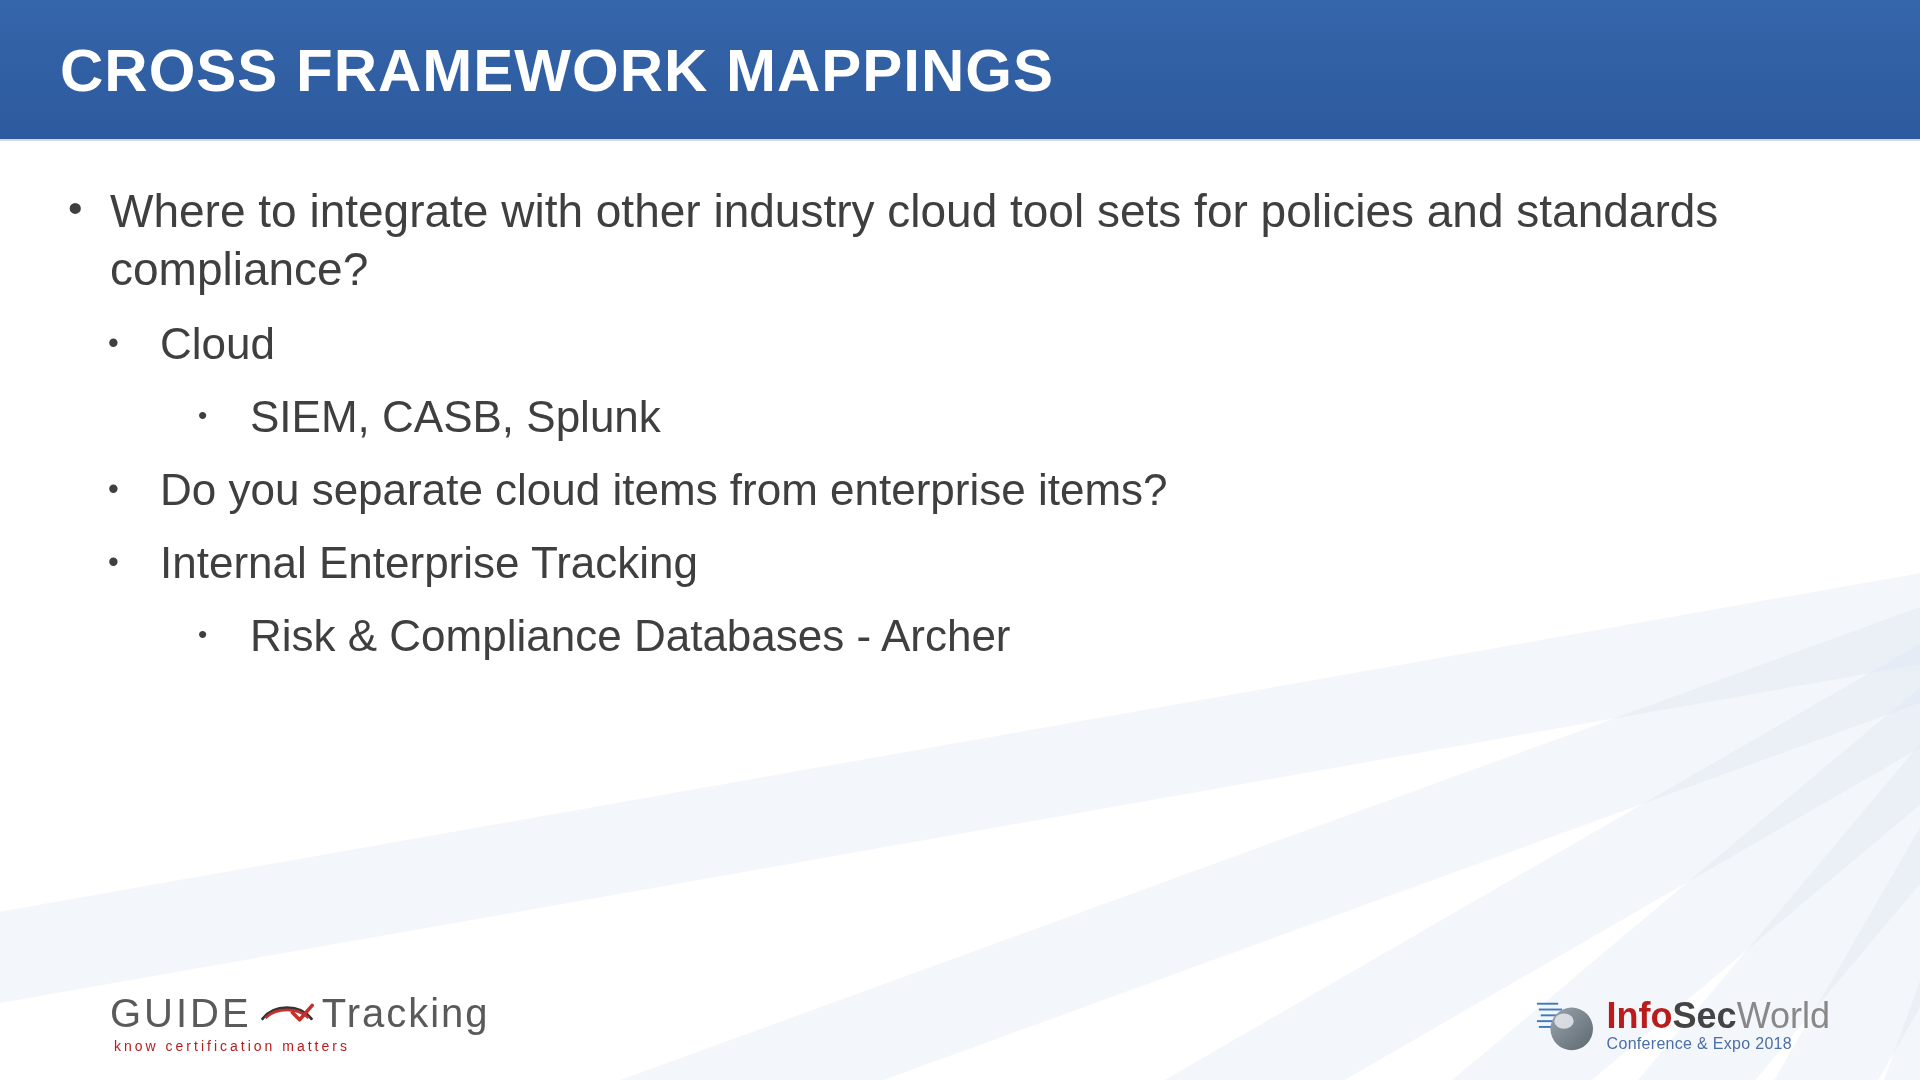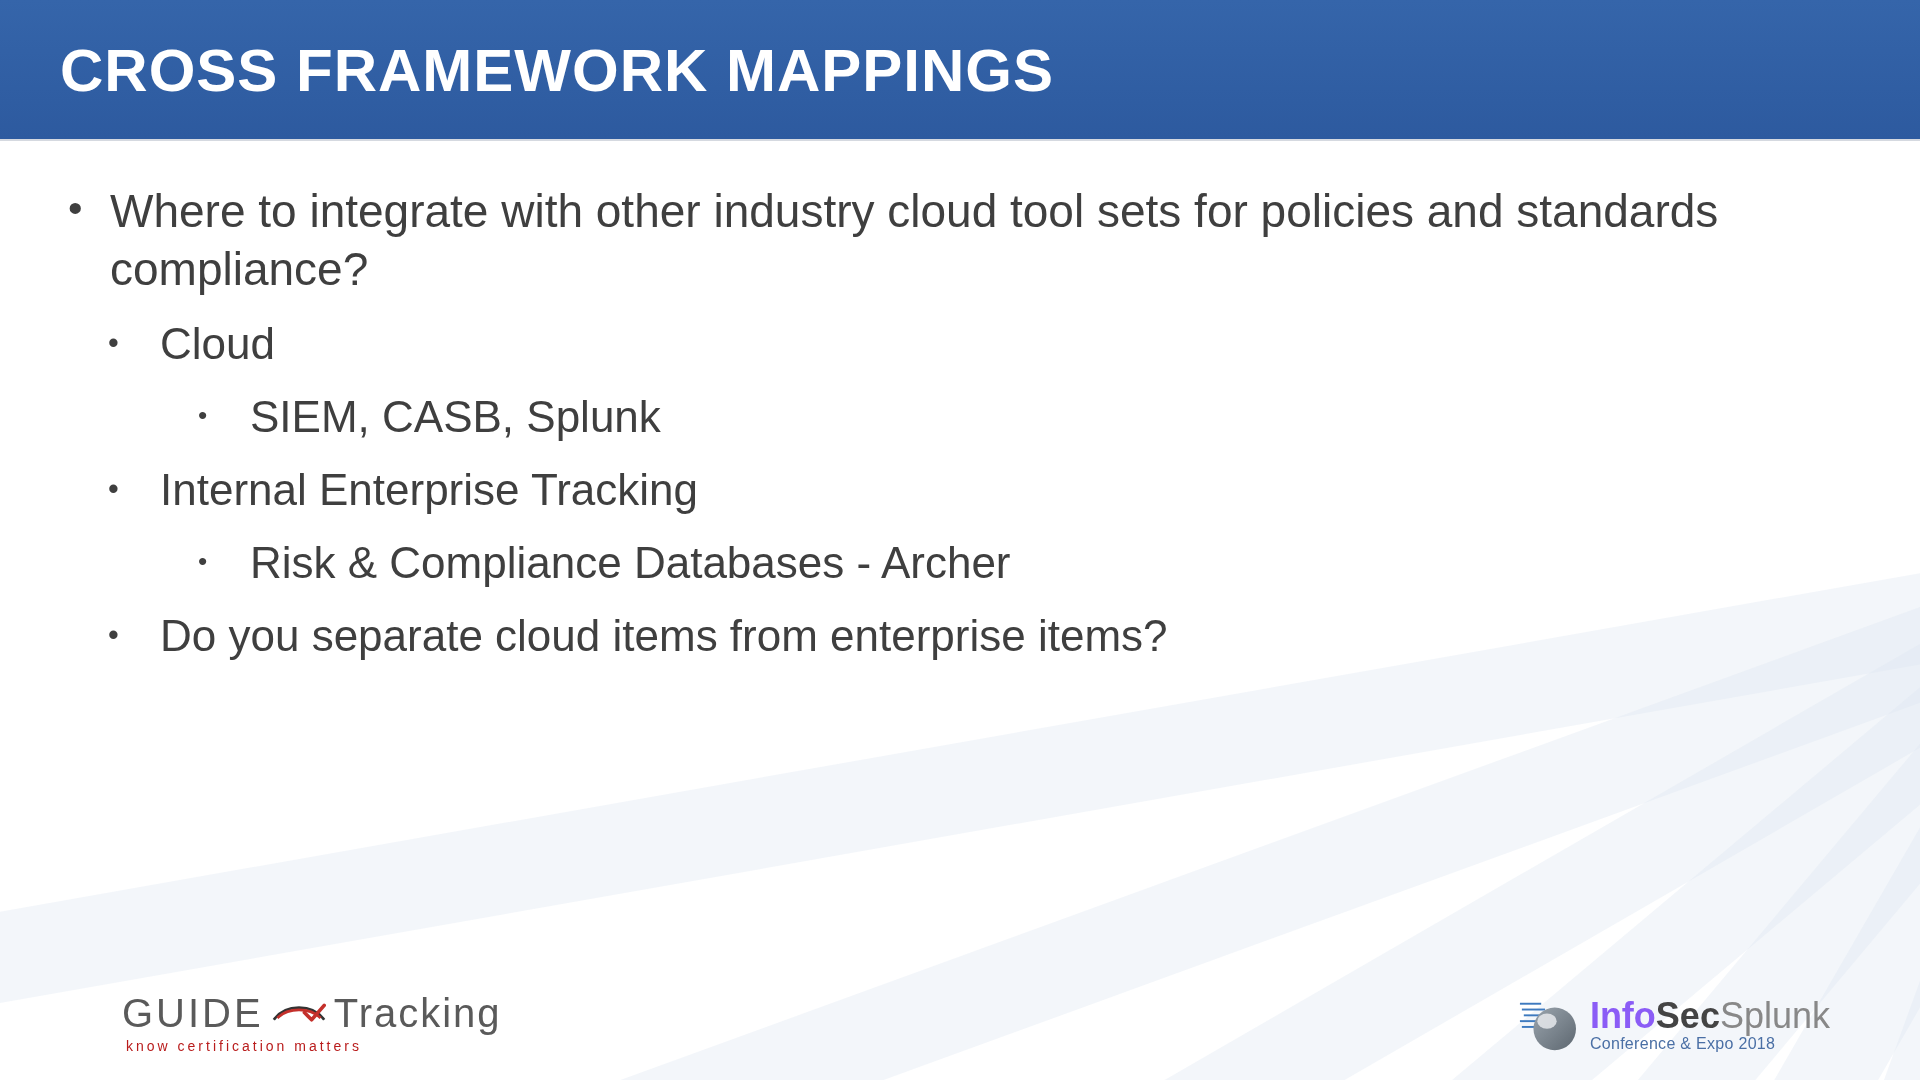--- a/index.html
+++ b/index.html
@@ -106,21 +106,21 @@
   
   ul.lvl2 > li {
     font-size: 44px;
     padding-left: 60px;
     margin-left: 30px;
   }
   ul.lvl2 > li::before { font-size: 0.6em; top: 10px; }
 
   .footer {
     position: absolute;
-    left: 12px;
+    left: 0;
     right: 0;
     bottom: 26px;
     display: flex;
     justify-content: space-between;
     align-items: flex-end;
     padding: 0 90px 0 110px;
   }
 
   .logo-left {
     display: flex;
@@ -171,21 +171,21 @@
   .logo-right .stack {
     display: flex;
     flex-direction: column;
     line-height: 1;
   }
   .logo-right .name {
     font-size: 36px;
     font-weight: 400;
     color: #444444;
   }
-  .logo-right .name .info  { color:#8b5cf6; font-weight:700; }
+  .logo-right .name .info  { color:#b91c1c; font-weight:700; }
   .logo-right .name .sec   { color:#444444; font-weight:700; }
   .logo-right .name .world { color:#888888; font-weight:300; }
   .logo-right .sub {
     font-size: 16px;
     color: #4a6fa5;
     letter-spacing: .3px;
     margin-top: 2px;
   }
 </style>
 </head>
@@ -213,27 +213,27 @@
     <ul>
       <li>Where to integrate with other industry cloud tool sets for policies and standards compliance?</li>
     </ul>
     <ul class="lvl1">
       <li>
         <span>Cloud</span>
         <ul class="lvl2">
           <li>SIEM, CASB, Splunk</li>
         </ul>
       </li>
+      <li>Do you separate cloud items from enterprise items?</li>
       <li>
         <span>Internal Enterprise Tracking</span>
         <ul class="lvl2">
           <li>Risk &amp; Compliance Databases - Archer</li>
         </ul>
       </li>
-      <li>Do you separate cloud items from enterprise items?</li>
     </ul>
   </div>
 
   <div class="footer">
 
     <div class="logo-left">
       <div class="wordmark">
         <span class="guide">GUIDE</span>
         <span class="swoosh">
           <svg viewBox="0 0 60 30">
@@ -264,20 +264,20 @@
             <path d="M2 26 L28 26"></path>
               <path d="M4 32 L24 32"></path>
           </g>
 
           <circle cx="38" cy="34" r="22" fill="url(#g1)"></circle>
           <ellipse cx="30" cy="26" rx="10" ry="8" fill="#e6e9ec" opacity="0.85"></ellipse>
         </svg>
       </span>
       <div class="stack">
         <div class="name">
-          <span class="info">Info</span><span class="sec">Sec</span><span class="world">Splunk</span>
+          <span class="info">Info</span><span class="sec">Sec</span><span class="world">World</span>
         </div>
         <div class="sub">Conference &amp; Expo 2018</div>
       </div>
     </div>
 
   </div>
 </div>
 
 </body></html>

